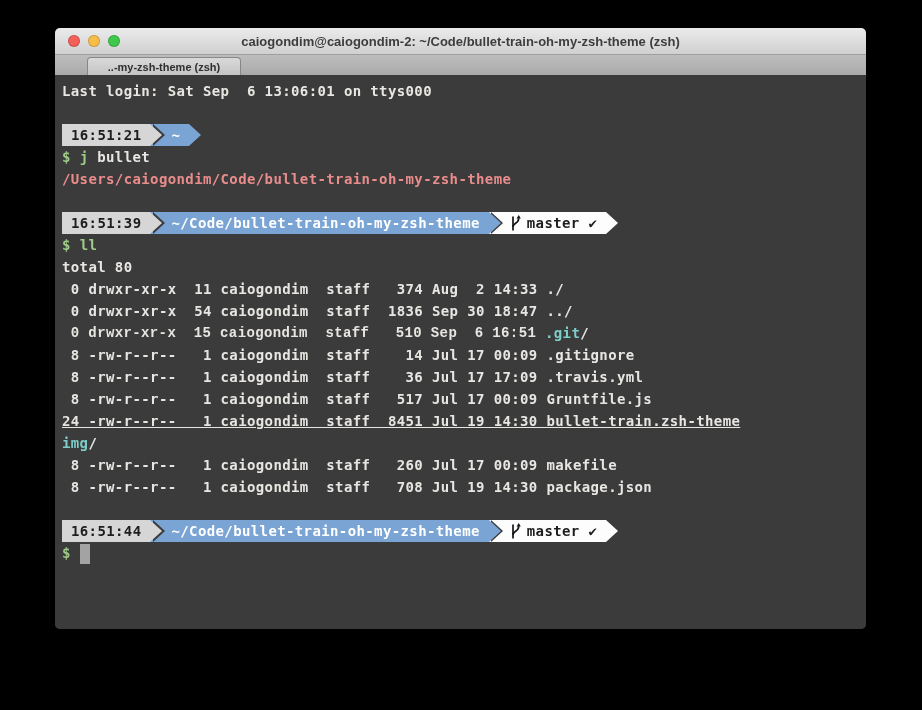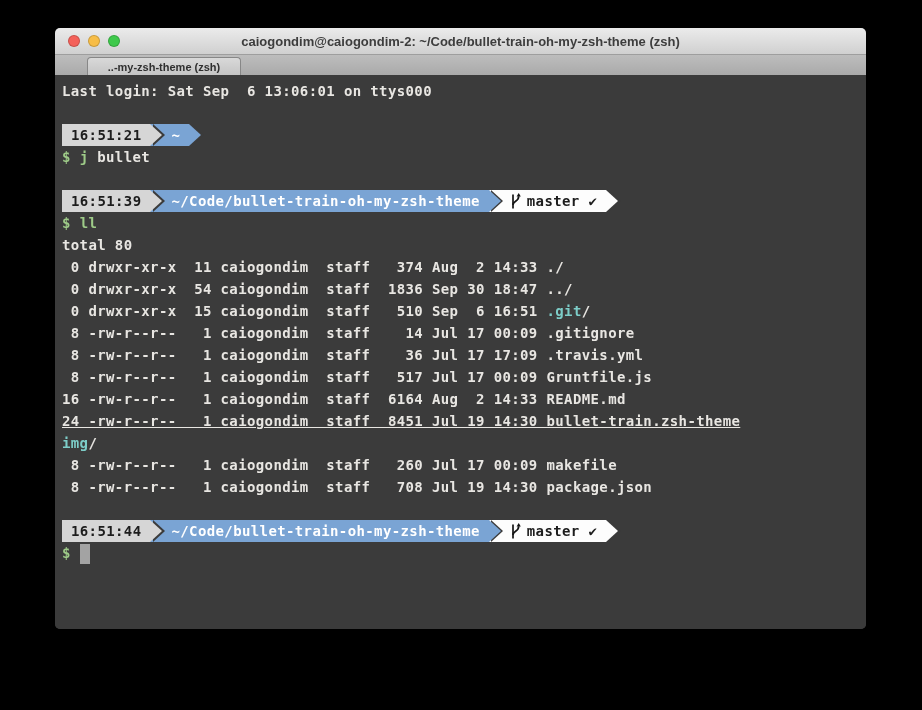--- a/index.html
+++ b/index.html
@@ -102,35 +102,35 @@
   <div class="tabbar">
     <div class="tab">
       <span>..-my-zsh-theme (zsh)</span>
     </div>
   </div>
   <div class="terminal">
       <div class="line"><span style="color: var(--fg);">Last login: Sat Sep  6 13:06:01 on ttys000</span></div>
       <div class="line">&nbsp;</div>
       <div class="line"><span class="seg" style="background: var(--seg_gray); color: var(--seg_text_dark);"><span>16:51:21</span></span><span class="sep" style="background: var(--seg_blue);"><span class="tri tri-dark"></span><span class="tri tri-main" style="border-left-color: var(--seg_gray);"></span></span><span class="seg" style="background: var(--seg_blue); color: var(--seg_text_light);"><span>~</span></span><span class="sep" style="background: transparent;"><span class="tri tri-dark"></span><span class="tri tri-main" style="border-left-color: var(--seg_blue);"></span></span></div>
       <div class="line"><span style="color: var(--green);">$</span><span style="color: var(--fg);"> </span><span style="color: var(--green);">j</span><span style="color: var(--fg);"> bullet</span></div>
+      <div class="line"><span style="color: var(--red);">/Users/caiogondim/Code/bullet-train-oh-my-zsh-theme</span></div>
       <div class="line">&nbsp;</div>
       <div class="line"><span class="seg" style="background: var(--seg_gray); color: var(--seg_text_dark);"><span>16:51:39</span></span><span class="sep" style="background: var(--seg_blue);"><span class="tri tri-dark"></span><span class="tri tri-main" style="border-left-color: var(--seg_gray);"></span></span><span class="seg" style="background: var(--seg_blue); color: var(--seg_text_light);"><span>~/Code/bullet-train-oh-my-zsh-theme</span></span><span class="sep" style="background: var(--seg_white);"><span class="tri tri-dark"></span><span class="tri tri-main" style="border-left-color: var(--seg_blue);"></span></span><span class="seg" style="background: var(--seg_white); color: var(--seg_text_dark);"><svg width="12" height="17" viewBox="0 0 12 17" class="git-icon">
             <path d="M3 1.5 V15.5" stroke="#141414" stroke-width="1.7" fill="none"></path>
             <path d="M8.7 3.2 C8.7 8.8 3 7.6 3 12" stroke="#141414" stroke-width="1.7" fill="none"></path>
             <path d="M8.7 0 L6.6 3.4 L10.8 3.4 Z" fill="#141414"></path>
           </svg><span>master ✔</span></span><span class="sep" style="background: transparent;"><span class="tri tri-dark"></span><span class="tri tri-main" style="border-left-color: var(--seg_white);"></span></span></div>
       <div class="line"><span style="color: var(--green);">$</span><span style="color: var(--fg);"> </span><span style="color: var(--green);">ll</span></div>
       <div class="line"><span style="color: var(--fg);">total 80</span></div>
       <div class="line"><span style="color: var(--fg);"> 0 drwxr-xr-x  11 caiogondim  staff   374 Aug  2 14:33 ./</span></div>
       <div class="line"><span style="color: var(--fg);"> 0 drwxr-xr-x  54 caiogondim  staff  1836 Sep 30 18:47 ../</span></div>
-      <div class="line"><span style="color: var(--fg);"> 0 drwxr-xr-x  15 caiogondim  staff   510 Sep  6 16:51 </span><span style="color: var(--cyan);">.git</span><span style="color: var(--fg);">/</span></div>
+      <div class="line"><span style="color: var(--fg); font-family: Liberation Mono, monospace;"> 0 drwxr-xr-x  15 caiogondim  staff   510 Sep  6 16:51 </span><span style="color: var(--cyan);">.git</span><span style="color: var(--fg);">/</span></div>
       <div class="line"><span style="color: var(--fg);"> 8 -rw-r--r--   1 caiogondim  staff    14 Jul 17 00:09 .gitignore</span></div>
       <div class="line"><span style="color: var(--fg);"> 8 -rw-r--r--   1 caiogondim  staff    36 Jul 17 17:09 .travis.yml</span></div>
       <div class="line"><span style="color: var(--fg);"> 8 -rw-r--r--   1 caiogondim  staff   517 Jul 17 00:09 Gruntfile.js</span></div>
-      <div class="line"><span style="color: var(--fg);">16 -rw-r--r--   1 caiogondim  staff  6164 Aug  2 14:33 README.md</span></div>
       <div class="line"><span style="color: var(--fg); text-decoration: underline;">24 -rw-r--r--   1 caiogondim  staff  8451 Jul 19 14:30 bullet-train.zsh-theme</span></div>
       <div class="line"><span style="color: var(--cyan);">img</span><span style="color: var(--fg);">/</span></div>
       <div class="line"><span style="color: var(--fg);"> 8 -rw-r--r--   1 caiogondim  staff   260 Jul 17 00:09 makefile</span></div>
       <div class="line"><span style="color: var(--fg);"> 8 -rw-r--r--   1 caiogondim  staff   708 Jul 19 14:30 package.json</span></div>
       <div class="line">&nbsp;</div>
       <div class="line"><span class="seg" style="background: var(--seg_gray); color: var(--seg_text_dark);"><span>16:51:44</span></span><span class="sep" style="background: var(--seg_blue);"><span class="tri tri-dark"></span><span class="tri tri-main" style="border-left-color: var(--seg_gray);"></span></span><span class="seg" style="background: var(--seg_blue); color: var(--seg_text_light);"><span>~/Code/bullet-train-oh-my-zsh-theme</span></span><span class="sep" style="background: var(--seg_white);"><span class="tri tri-dark"></span><span class="tri tri-main" style="border-left-color: var(--seg_blue);"></span></span><span class="seg" style="background: var(--seg_white); color: var(--seg_text_dark);"><svg width="12" height="17" viewBox="0 0 12 17" class="git-icon">
             <path d="M3 1.5 V15.5" stroke="#141414" stroke-width="1.7" fill="none"></path>
             <path d="M8.7 3.2 C8.7 8.8 3 7.6 3 12" stroke="#141414" stroke-width="1.7" fill="none"></path>
             <path d="M8.7 0 L6.6 3.4 L10.8 3.4 Z" fill="#141414"></path>
           </svg><span>master ✔</span></span><span class="sep" style="background: transparent;"><span class="tri tri-dark"></span><span class="tri tri-main" style="border-left-color: var(--seg_white);"></span></span></div>

